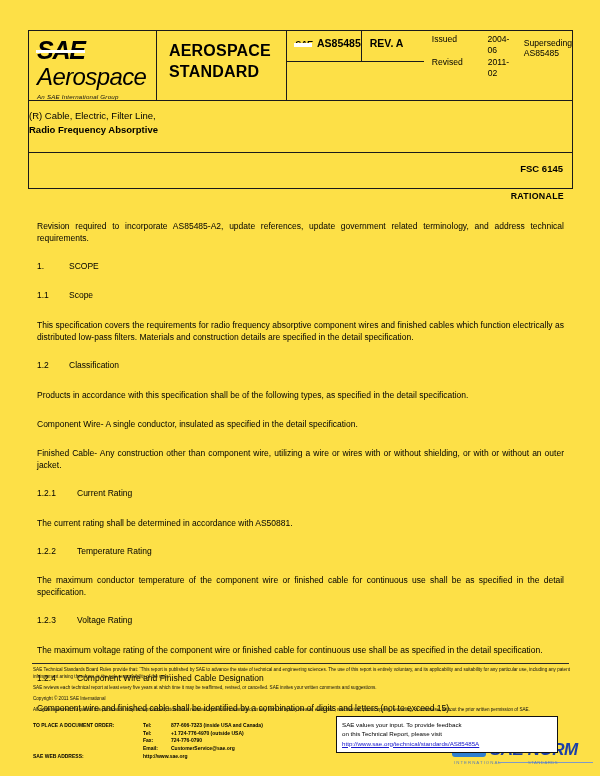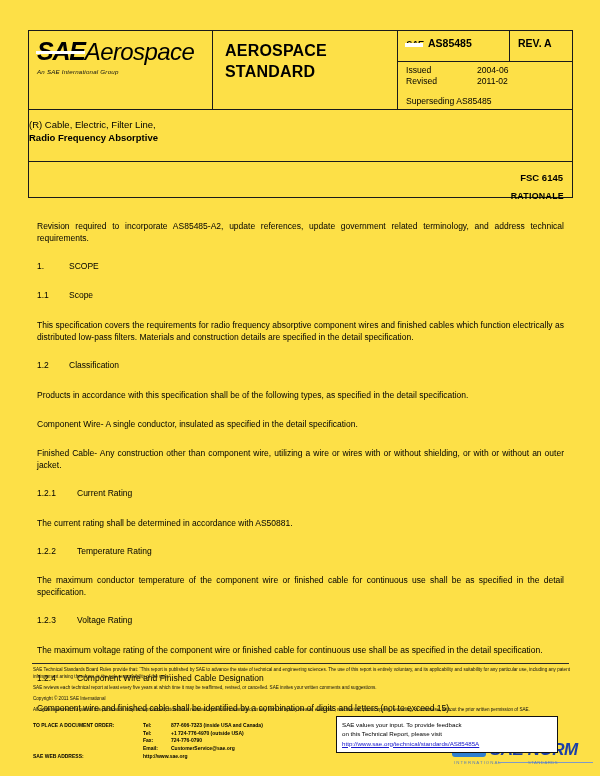--- a/index.html
+++ b/index.html
@@ -86,21 +86,21 @@
     padding: 9px 0 0 12px;
     font-size: 16px;
     font-weight: bold;
     line-height: 1.32;
     letter-spacing: 0.2px;
   }
   .cell-doc {
     flex: 1;
     box-sizing: border-box;
     display: flex;
-    flex-direction: column;
+    flex-direction: row;
   }
   .doc-top {
     display: flex;
     align-items: flex-start;
     border-bottom: 1px solid #1a1a1a;
     height: 30px;
   }
   .doc-num {
     flex: 1;
     box-sizing: border-box;
@@ -127,21 +127,20 @@
     font-weight: bold;
     height: 100%;
   }
   .doc-dates {
     padding: 3px 0 1px 8px;
     font-size: 8.6px;
     line-height: 1.32;
   }
   .dt-row {
     display: flex;
-    gap: 9px;
   }
   .dt-lbl { width: 62px; }
   .dt-val { font-weight: normal; }
   .doc-sup {
     padding: 7px 0 3px 8px;
     font-size: 8.6px;
   }
   .hdr-row2 {
     border-bottom: 1px solid #1a1a1a;
     height: 52px;

